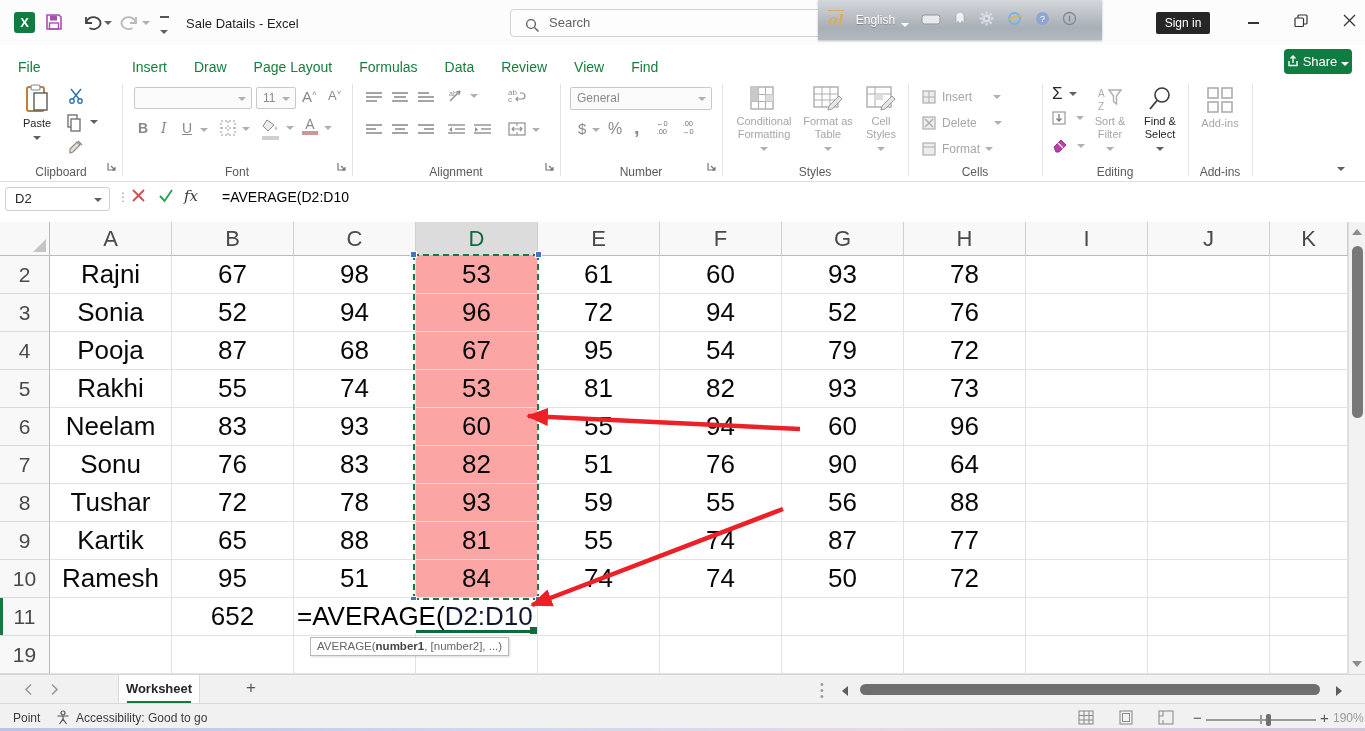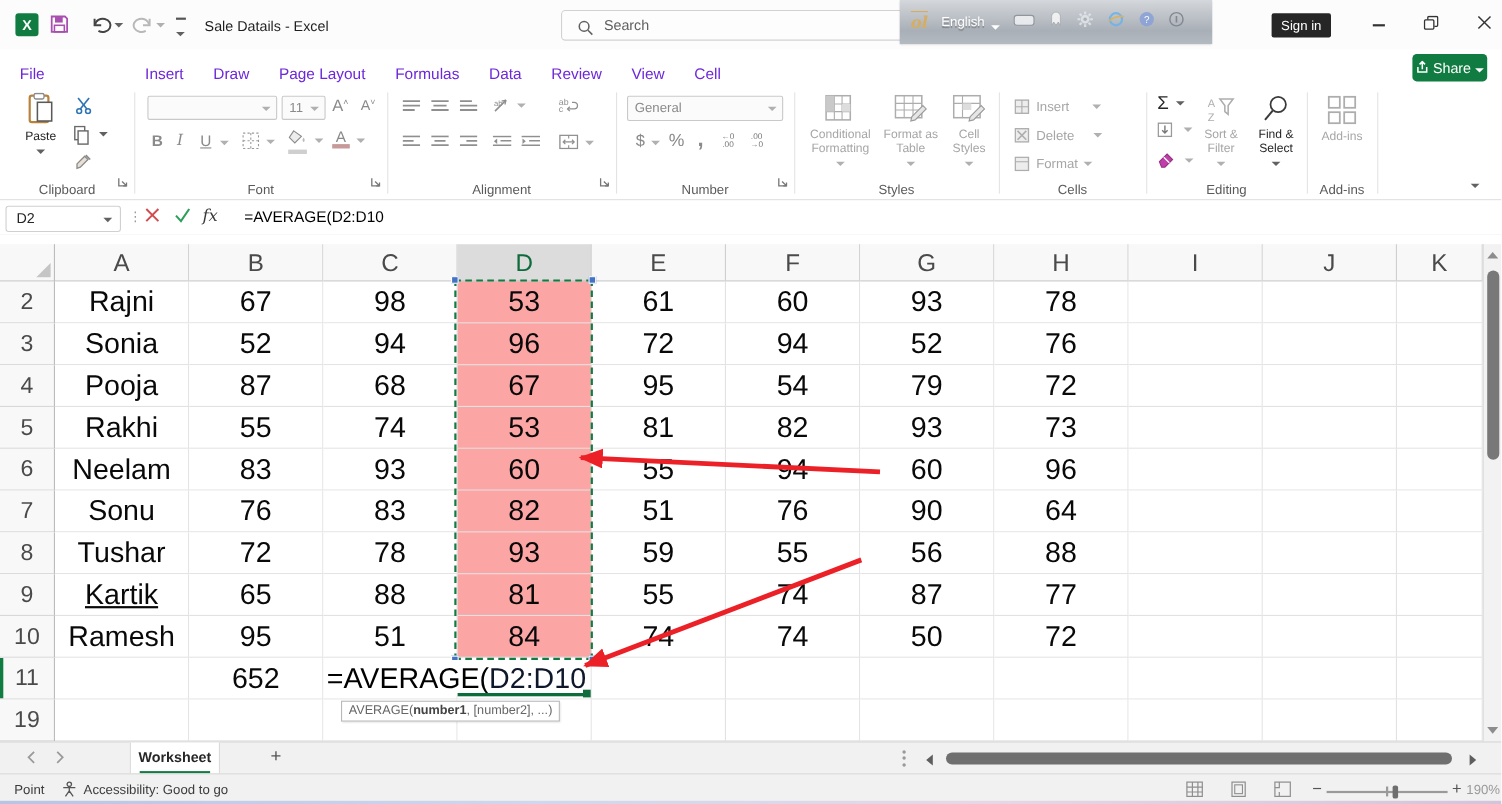--- a/index.html
+++ b/index.html
@@ -20,21 +20,21 @@
   #searchbox .ph{position:absolute;left:38px;}
   #langbar{position:absolute;left:818px;top:0;width:284px;height:40px;background:linear-gradient(#D4D7DB,#A9AFB7 70%,#B4BAC1);box-shadow:0 1px 2px rgba(0,0,0,.25);display:flex;align-items:center;gap:12px;padding:0 10px;}
   #langbar .scr{color:#D5AE63;font-family:"DejaVu Serif",serif;font-style:italic;font-size:15px;font-weight:bold;text-decoration:overline;}
   #langbar .lang{color:#fff;font-size:12px;text-shadow:0 1px 1px rgba(0,0,0,.3);}
   .lbi{opacity:.92;}
   #signin{position:absolute;left:1156px;top:12px;width:54px;height:22px;background:#262626;color:#fff;font-size:12px;text-align:center;line-height:22px;border-radius:2px;}
   .wbtn{position:absolute;top:14px;width:30px;height:18px;}
 
   
   #tabrow{position:absolute;left:0;top:45px;width:1365px;height:33px;background:#FFFFFF;}
-  .rtab{position:absolute;top:6px;height:24px;font-size:14px;color:#6d28d9;line-height:22px;}
+  .rtab{position:absolute;top:6px;height:24px;font-size:14px;color:#15803d;line-height:22px;}
   .rtab.active{color:#262626;}
   .rtab.active::after{content:"";position:absolute;left:-4px;right:-4px;bottom:-4px;height:3px;background:#107C41;border-radius:2px;}
   #sharebtn{position:absolute;left:1284px;top:4px;width:68px;height:25px;background:#107C41;border-radius:4px;color:#fff;font-size:13px;text-align:center;line-height:25px;}
 
   
   #ribbon{position:absolute;left:0;top:78px;width:1365px;height:104px;background:#fff;border-bottom:1px solid #E0E0E0;}
   .rgroup{position:absolute;top:0;height:104px;}
   .gdiv{position:absolute;top:6px;height:92px;width:1px;background:#E3E3E3;}
   .grplabel{position:absolute;bottom:3px;left:0;width:100%;text-align:center;font-size:12px;color:#5A5A5A;}
   .launch{position:absolute;right:5px;bottom:6px;}
@@ -212,21 +212,21 @@
     <div id="ribbon-tabs" style="position:absolute;left:18px;top:0;display:flex;gap:27px;height:33px;align-items:center;">
         <div class="rtab" style="position: relative;">File</div>
         <div class="rtab active" style="position: relative; margin-top: 32px;">Home</div>
         <div class="rtab" style="position: relative;">Insert</div>
         <div class="rtab" style="position: relative;">Draw</div>
         <div class="rtab" style="position: relative;">Page Layout</div>
         <div class="rtab" style="position: relative;">Formulas</div>
         <div class="rtab" style="position: relative;">Data</div>
         <div class="rtab" style="position: relative;">Review</div>
         <div class="rtab" style="position: relative;">View</div>
-        <div class="rtab" style="position: relative;">Cell</div>
+        <div class="rtab" style="position: relative;">Find</div>
       </div>
     <div id="sharebtn">
       <svg width="12" height="12" viewBox="0 0 12 12" style="vertical-align:-1px;">
           <path d="M6 8 V1.5 M3.5 3.5 L6 1 L8.5 3.5" fill="none" stroke="#fff" stroke-width="1.4"></path>
           <path d="M2 6 v4.5 h8 V6" fill="none" stroke="#fff" stroke-width="1.4"></path>
         </svg>
       <span>Share</span> <span class="cv wh"></span>
     </div>
   </div>
 
@@ -648,21 +648,21 @@
         <div class="cell" style="left: 172px; top: 271px; width: 122px; height: 38px; line-height: 36px;">72</div>
         <div class="cell" style="left: 294px; top: 271px; width: 122px; height: 38px; line-height: 36px;">78</div>
         <div class="cell dsel" style="left: 416px; top: 271px; width: 122px; height: 38px; line-height: 36px;">93</div>
         <div class="cell" style="left: 538px; top: 271px; width: 122px; height: 38px; line-height: 36px;">59</div>
         <div class="cell" style="left: 660px; top: 271px; width: 122px; height: 38px; line-height: 36px;">55</div>
         <div class="cell" style="left: 782px; top: 271px; width: 122px; height: 38px; line-height: 36px;">56</div>
         <div class="cell" style="left: 904px; top: 271px; width: 122px; height: 38px; line-height: 36px;">88</div>
         <div class="cell" style="left: 1026px; top: 271px; width: 122px; height: 38px; line-height: 36px;"></div>
         <div class="cell" style="left: 1148px; top: 271px; width: 122px; height: 38px; line-height: 36px;"></div>
         <div class="cell" style="left: 1270px; top: 271px; width: 78px; height: 38px; line-height: 36px;"></div>
-        <div class="cell" style="left: 50px; top: 309px; width: 122px; height: 38px; line-height: 36px; text-decoration: underline;">Kartik</div>
+        <div class="cell" style="left: 50px; top: 309px; width: 122px; height: 38px; line-height: 36px;">Kartik</div>
         <div class="cell" style="left: 172px; top: 309px; width: 122px; height: 38px; line-height: 36px;">65</div>
         <div class="cell" style="left: 294px; top: 309px; width: 122px; height: 38px; line-height: 36px;">88</div>
         <div class="cell dsel" style="left: 416px; top: 309px; width: 122px; height: 38px; line-height: 36px;">81</div>
         <div class="cell" style="left: 538px; top: 309px; width: 122px; height: 38px; line-height: 36px;">55</div>
         <div class="cell" style="left: 660px; top: 309px; width: 122px; height: 38px; line-height: 36px;">74</div>
         <div class="cell" style="left: 782px; top: 309px; width: 122px; height: 38px; line-height: 36px;">87</div>
         <div class="cell" style="left: 904px; top: 309px; width: 122px; height: 38px; line-height: 36px;">77</div>
         <div class="cell" style="left: 1026px; top: 309px; width: 122px; height: 38px; line-height: 36px;"></div>
         <div class="cell" style="left: 1148px; top: 309px; width: 122px; height: 38px; line-height: 36px;"></div>
         <div class="cell" style="left: 1270px; top: 309px; width: 78px; height: 38px; line-height: 36px;"></div>

